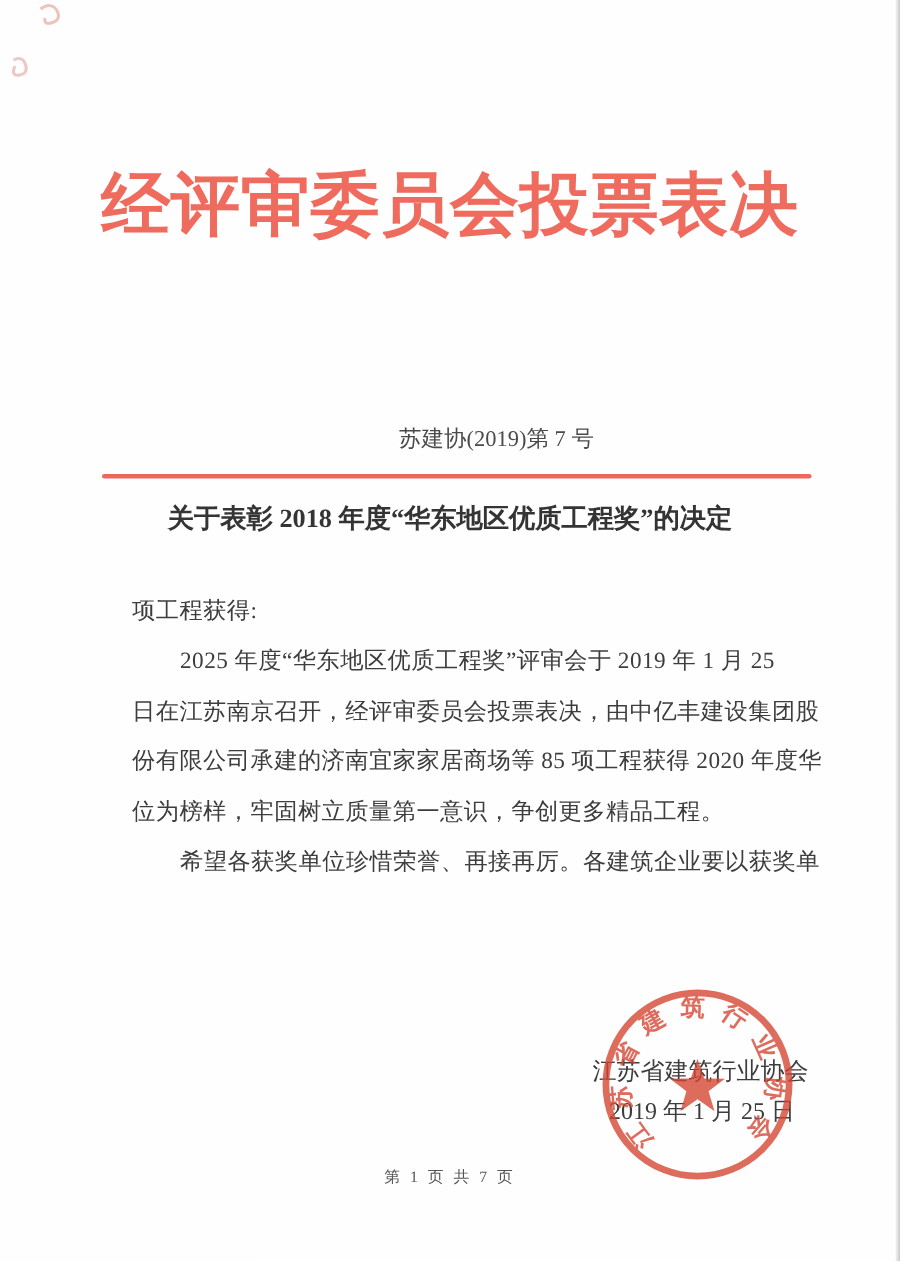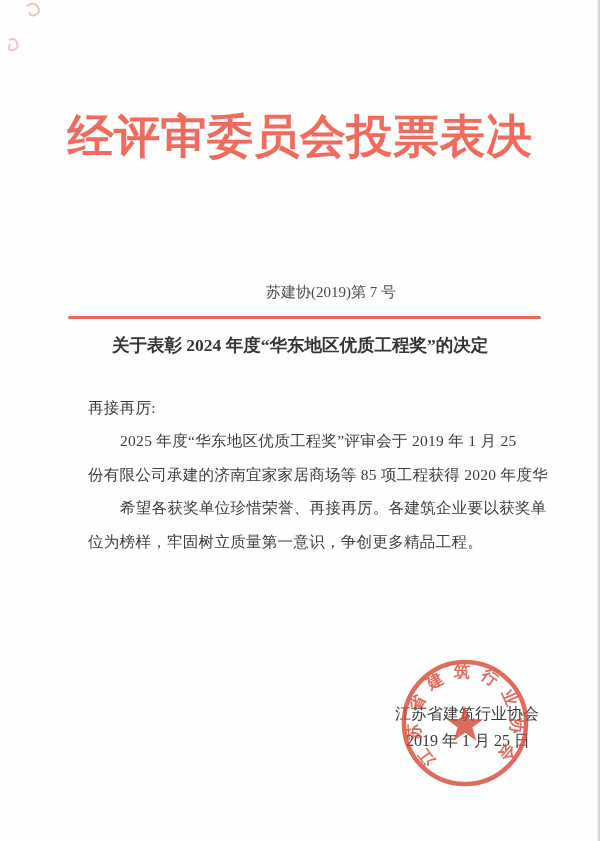--- a/index.html
+++ b/index.html
@@ -149,38 +149,40 @@
     <path d="M27,6 q7,-5 11,1 q3,6 -3,8 q-6,2 -5,-3" fill="none" stroke="#c84a3b" stroke-width="2" opacity="0.55"></path>
     <path d="M9,40 q6,-3 8,3 q2,6 -4,7 q-6,1 -3,-6" fill="none" stroke="#c84a3b" stroke-width="2" opacity="0.5"></path>
   </svg>
 
   <div class="letterhead">经评审委员会投票表决</div>
 
   <div class="docnum">苏建协(2019)第 7 号</div>
 
   <div class="redline"></div>
 
-  <div class="doctitle">关于表彰 2024 年度“华东地区优质工程奖”的决定</div>
+  <div class="doctitle">关于表彰 2018 年度“华东地区优质工程奖”的决定</div>
 
   <div class="bodytext">
-    <div class="line">再接再厉:</div>
+    <div class="line">项工程获得:</div>
     <div class="line indent">2025 年度“华东地区优质工程奖”评审会于 2019 年 1 月 25</div>
+    <div class="line">日在江苏南京召开，经评审委员会投票表决，由中亿丰建设集团股</div>
     <div class="line">份有限公司承建的济南宜家家居商场等 85 项工程获得 2020 年度华</div>
+    <div class="line">位为榜样，牢固树立质量第一意识，争创更多精品工程。</div>
     <div class="line indent">希望各获奖单位珍惜荣誉、再接再厉。各建筑企业要以获奖单</div>
-    <div class="line">位为榜样，牢固树立质量第一意识，争创更多精品工程。</div>
   </div>
 
   <div class="sig-org">江苏省建筑行业协会</div>
   <div class="sig-date">2019 年 1 月 25 日</div>
 
   <svg class="seal" viewBox="0 0 140 140">
     <circle class="seal-ring" cx="70" cy="70" r="57"></circle>
     <path id="sealArc" d="M45.3,105.2 A43,43 0 1 1 94.7,105.2" fill="none"></path>
     <text>
       <textPath href="#sealArc" startOffset="2">江苏省建筑行业协会</textPath>
     </text>
     <polygon class="seal-star" points="70,54 74.2,66.2 87.1,66.4 76.9,74.2 80.6,86.6 70,79.2 59.4,86.6 63.1,74.2 52.9,66.4 65.8,66.2"></polygon>
   </svg>
 
+  <div class="footer">第 1 页 共 7 页</div>
 
   <div class="scan-edge"></div>
 
 </div>
 
 </body></html>

